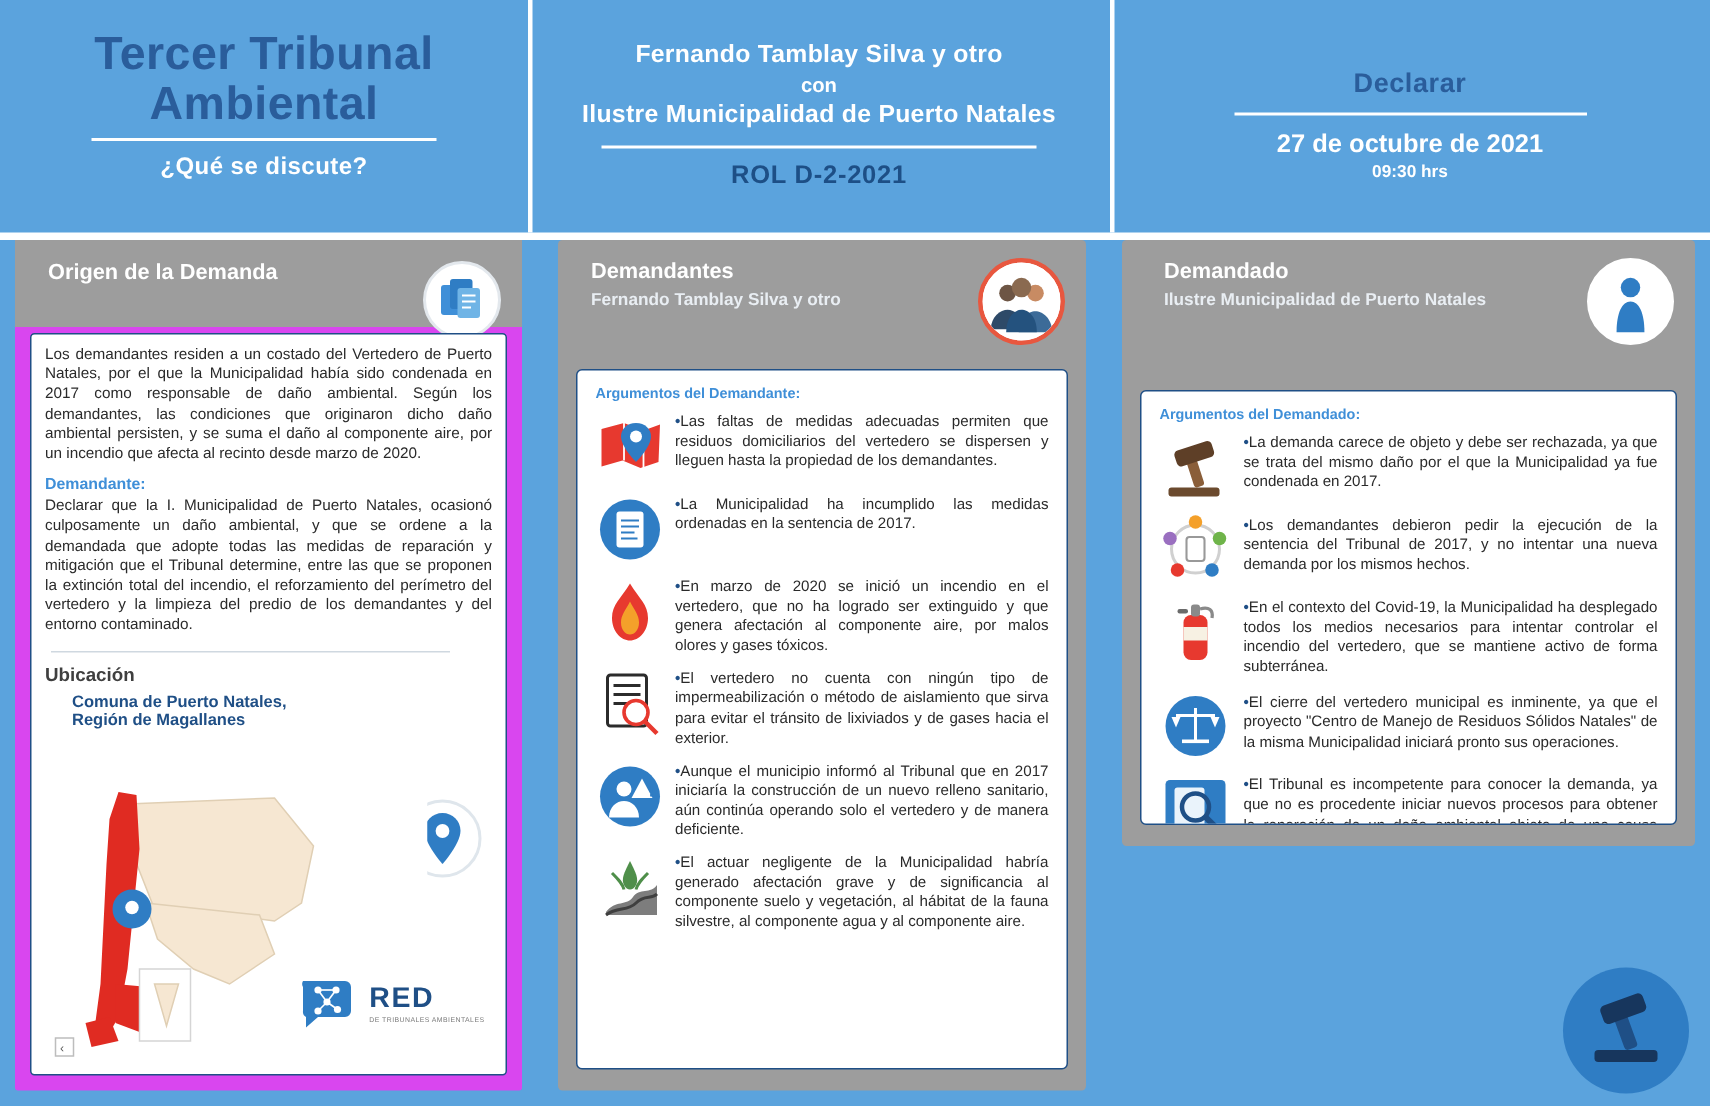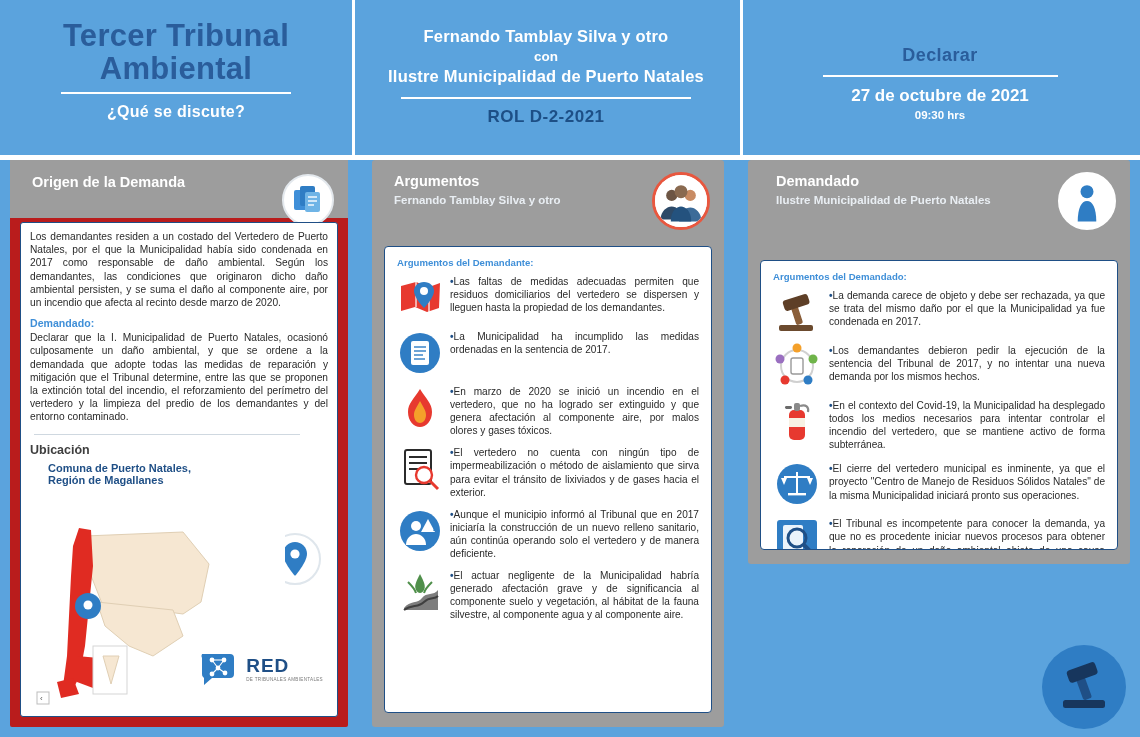--- a/index.html
+++ b/index.html
@@ -54,21 +54,21 @@
   .hband { position:absolute; left:0; top:155px; width:1140px; height:5px; background:#ffffff; }
 
   
   .col { position:absolute; top:160px; }
   .c1 { left:10px; width:338px; height:567px; }
   .c2 { left:372px; width:352px; height:567px; }
   .c3 { left:748px; width:382px; height:404px; }
   .panel-grey  { background:#9d9d9d; border-radius:3px; width:100%; height:100%; position:relative; }
 
   
-  .c1 .panel { position:absolute; inset:0; background:#b91c1c; border-radius:2px; }
+  .c1 .panel { position:absolute; inset:0; background:#d946ef; border-radius:2px; }
   .c1-head { position:absolute; left:0; top:0; width:100%; height:58px; background:#9d9d9d; }
   .c1-head-title { color:#ffffff; font-weight:bold; font-size:14.5px; padding:14px 0 0 22px; }
   .c1-body { position:absolute; left:10px; top:62px; right:10px; bottom:10px;
              background:#ffffff; border:1.5px solid #1f4f86; border-radius:3px; }
 
   .para { color:#2a2a2a; font-size:10.2px; line-height:13.2px; text-align:justify; }
   .sol-label { color:#3f8fd8; font-weight:bold; font-size:10.6px; margin:8px 0 2px 0; }
   .hr-thin { height:1px; background:#cfd8e0; margin:10px 28px 0 4px; }
 
   .ubic-title { color:#3f3f3f; font-weight:bold; font-size:12.5px; margin-top:8px; }
@@ -176,21 +176,21 @@
             <line x1="17" y1="14" x2="26" y2="14"></line>
             <line x1="17" y1="18" x2="26" y2="18"></line>
             <line x1="17" y1="22" x2="23" y2="22"></line>
           </g>
         </svg>
       </div>
 
       <div class="c1-body">
         <div style="padding:7px 9px 0 9px;">
           <div class="para">Los demandantes residen a un costado del Vertedero de Puerto Natales, por el que la Municipalidad había sido condenada en 2017 como responsable de daño ambiental. Según los demandantes, las condiciones que originaron dicho daño ambiental persisten, y se suma el daño al componente aire, por un incendio que afecta al recinto desde marzo de 2020.</div>
-          <div class="sol-label">Demandado:</div>
+          <div class="sol-label">Demandante:</div>
           <div class="para">Declarar que la I. Municipalidad de Puerto Natales, ocasionó culposamente un daño ambiental, y que se ordene a la demandada que adopte todas las medidas de reparación y mitigación que el Tribunal determine, entre las que se proponen la extinción total del incendio, el reforzamiento del perímetro del vertedero y la limpieza del predio de los demandantes y del entorno contaminado.</div>
           <div class="hr-thin"></div>
           <div class="ubic-title">Ubicación</div>
           <div class="ubic-line1">Comuna de Puerto Natales,</div>
           <div class="ubic-line2">Región de Magallanes</div>
         </div>
 
         <div class="pin">
           <svg width="30" height="36" viewBox="0 0 30 36">
             <path d="M15 1C8.4 1 3 6.3 3 12.8C3 21.5 15 35 15 35S27 21.5 27 12.8C27 6.3 21.6 1 15 1Z" fill="#2f7dc4"></path>
@@ -245,21 +245,21 @@
           </div>
         </div>
 
       </div>
     </div>
   </div>
 
   <div class="col c2">
     <div class="panel-grey">
       <div style="padding:13px 0 0 22px;">
-        <div class="gh-title">Argumentos</div>
+        <div class="gh-title">Demandantes</div>
         <div class="gh-sub">Fernando Tamblay Silva y otro</div>
       </div>
 
       <div class="avatar-circle">
         <svg width="56" height="56" viewBox="0 0 56 56">
           <rect x="0" y="0" width="56" height="56" fill="#ffffff"></rect>
           <circle cx="18" cy="22" r="6" fill="#6d5544"></circle>
           <circle cx="38" cy="22" r="6" fill="#c88b63"></circle>
           <circle cx="28" cy="18" r="7" fill="#8a6a50"></circle>
           <path d="M6 48 c0-9 7-14 12-14 s12 5 12 14 z" fill="#2e4a68"></path>

